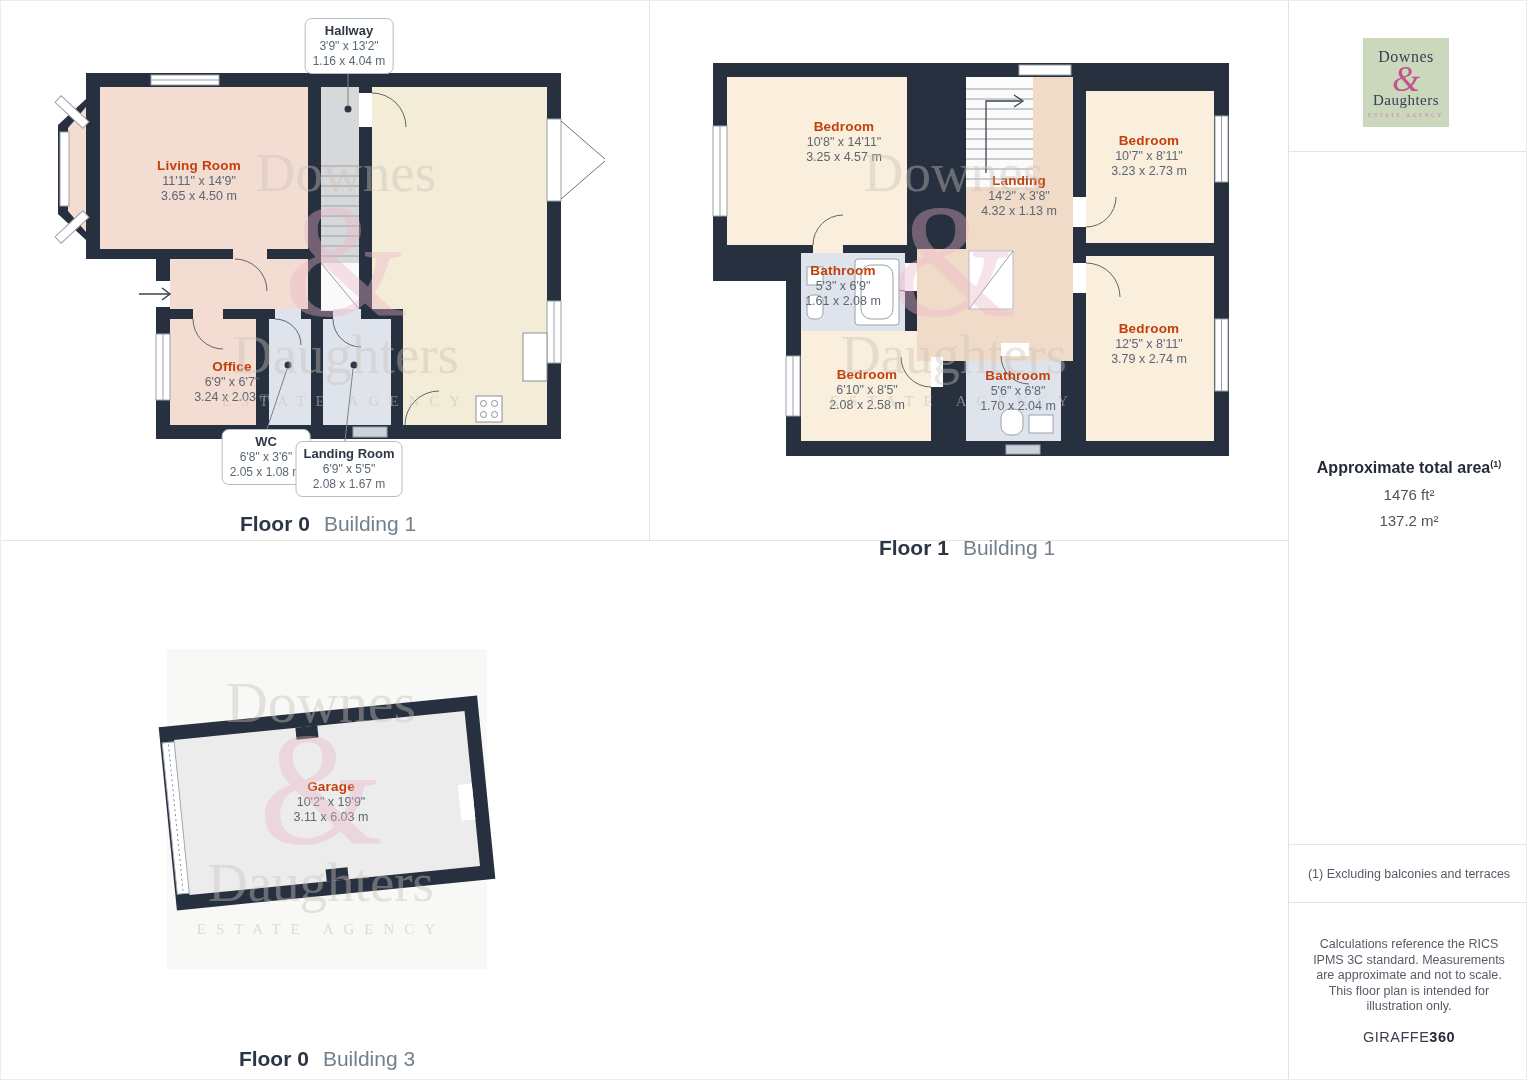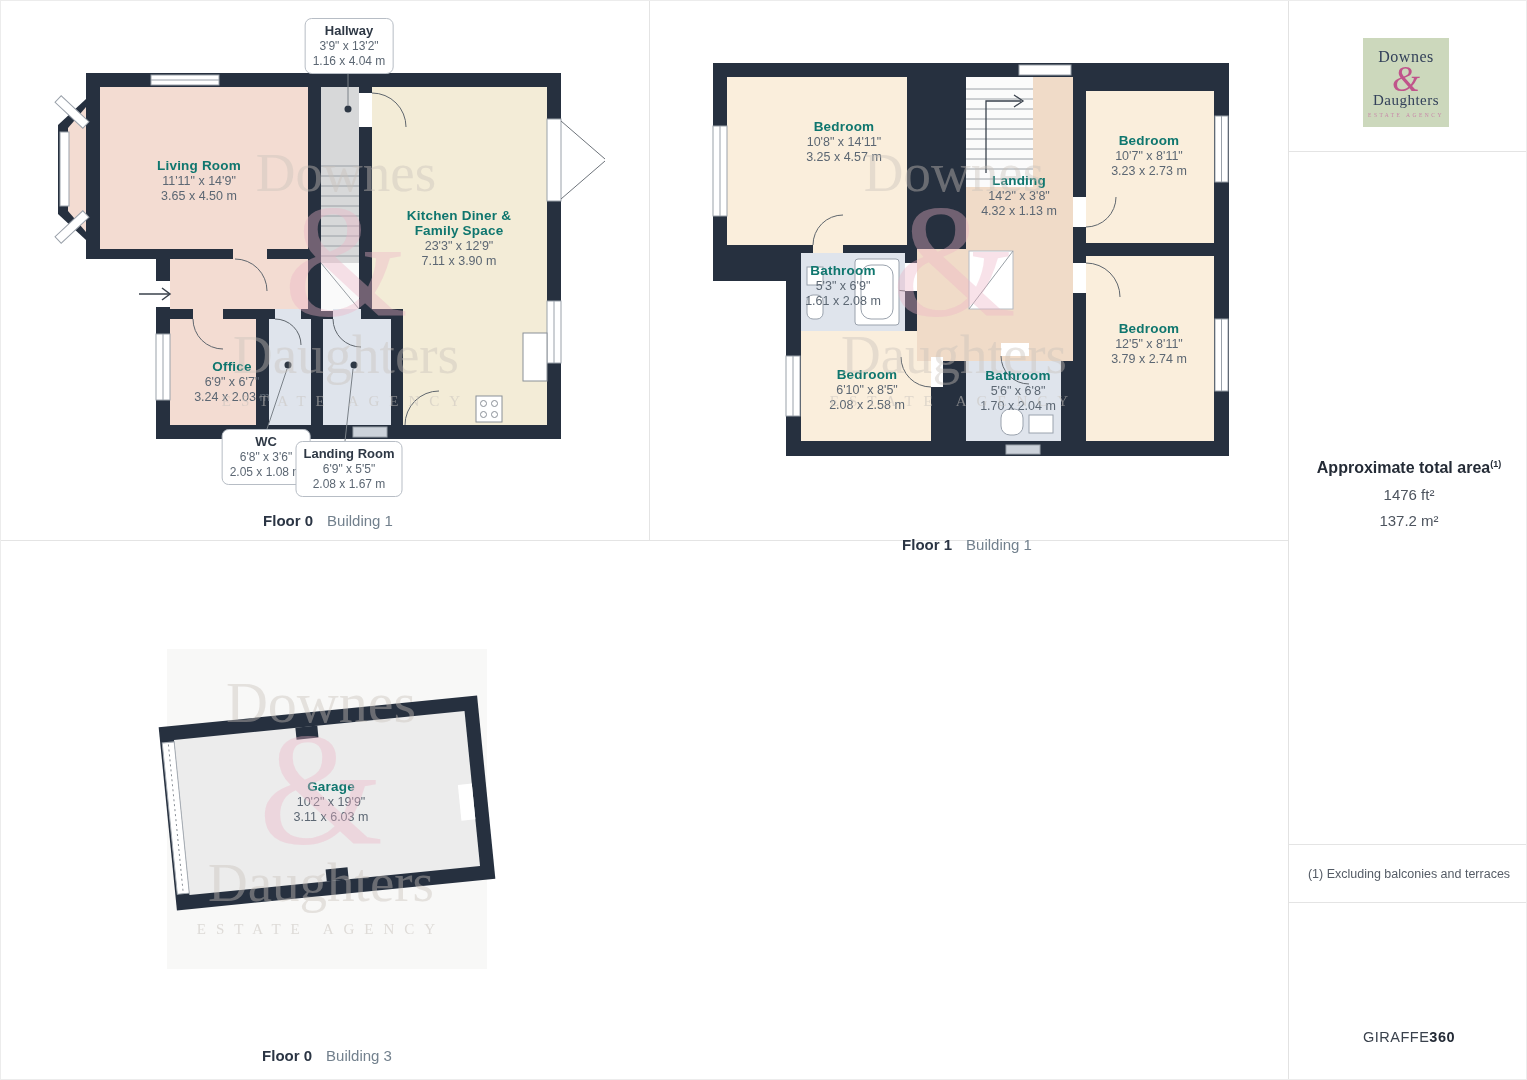--- a/index.html
+++ b/index.html
@@ -2,28 +2,28 @@
 <html><head>
 <meta charset="utf-8">
 <style>
   html,body{margin:0;padding:0;background:#fff;}
   .page{position:relative;width:1527px;height:1080px;background:#ffffff;overflow:hidden;
         font-family:"Liberation Sans",sans-serif;border:1px solid #ececec;box-sizing:border-box;}
   .divider{position:absolute;background:#e4e4e4;}
   .plan-svg{position:absolute;left:0;top:0;}
   
   .room-label{position:absolute;text-align:center;transform:translateX(-50%);white-space:nowrap;}
-  .room-label .rname{font-weight:bold;font-size:13.5px;color:#0f766e;letter-spacing:.2px;}
+  .room-label .rname{font-weight:bold;font-size:13.5px;color:#c2410c;letter-spacing:.2px;}
   .room-label .rdim{font-size:12.5px;color:#5c6773;margin-top:1px;}
   .room-label.wrap{white-space:normal;}
   .callout{position:absolute;background:#fff;border:1.5px solid #b7bdc5;border-radius:7px;
            text-align:center;padding:4px 7px 5px;transform:translateX(-50%);z-index:5;}
   .callout .rname{font-weight:bold;font-size:13px;color:#2e3845;}
   .callout .rdim{font-size:12px;color:#5c6773;margin-top:1px;white-space:nowrap;}
-  .caption{position:absolute;transform:translateX(-50%);white-space:nowrap;font-size:15px;}
+  .caption{position:absolute;transform:translateX(-50%);white-space:nowrap;font-size:21px;}
   .caption .cf{font-weight:bold;color:#2b3544;margin-right:14px;}
   .caption .cb{color:#72808d;}
   
   .wm{position:absolute;width:340px;height:280px;pointer-events:none;z-index:4;
       font-family:"Liberation Serif",serif;text-align:center;}
   .wm span{position:absolute;left:0;width:100%;}
   .wm .w1{top:0;font-size:55px;color:rgba(201,192,186,0.42);}
   .wm .amp{top:28px;font-size:160px;color:rgba(236,178,196,0.38);}
   .wm .w2{top:182px;font-size:55px;color:rgba(201,192,186,0.42);}
   .wm .w3{top:252px;font-size:15px;letter-spacing:10px;color:rgba(200,195,190,0.55);}
@@ -160,25 +160,20 @@
     <div class="rname">Landing Room</div>
     <div class="rdim">6'9" x 5'5"</div>
     <div class="rdim">2.08 x 1.67 m</div>
   </div>
 
   <div class="room-label" style="left:198px;top:157px;">
     <div class="rname">Living Room</div>
     <div class="rdim">11'11" x 14'9"</div>
     <div class="rdim">3.65 x 4.50 m</div>
   </div>
-  <div class="room-label wrap" style="left:458px;top:207px;width:140px;">
-    <div class="rname">Kitchen Diner &amp; Family Space</div>
-    <div class="rdim">23'3" x 12'9"</div>
-    <div class="rdim">7.11 x 3.90 m</div>
-  </div>
   <div class="room-label" style="left:231px;top:358px;">
     <div class="rname">Office</div>
     <div class="rdim">6'9" x 6'7"</div>
     <div class="rdim">3.24 x 2.03 m</div>
   </div>
 
   <div class="caption" style="left:327px;top:511px;">
     <span class="cf">Floor 0</span><span class="cb">Building 1</span>
   </div>
 
@@ -340,16 +335,17 @@
     <div class="area-block">
       <div class="area-title"><span>Approximate total area</span><sup>(1)</sup></div>
       <div class="area-val">1476 ft²</div>
       <div class="area-val">137.2 m²</div>
     </div>
 
     <div class="divider" style="left:0;top:843px;width:240px;height:1px;"></div>
     <div class="footnote">(1) Excluding balconies and terraces</div>
     <div class="divider" style="left:0;top:901px;width:240px;height:1px;"></div>
 
+    <div class="disclaimer">Calculations reference the RICS IPMS 3C standard. Measurements are approximate and not to scale. This floor plan is intended for illustration only.</div>
     <div class="giraffe"><span>GIRAFFE</span><b>360</b></div>
   </aside>
 
 </div>
 
 </body></html>

